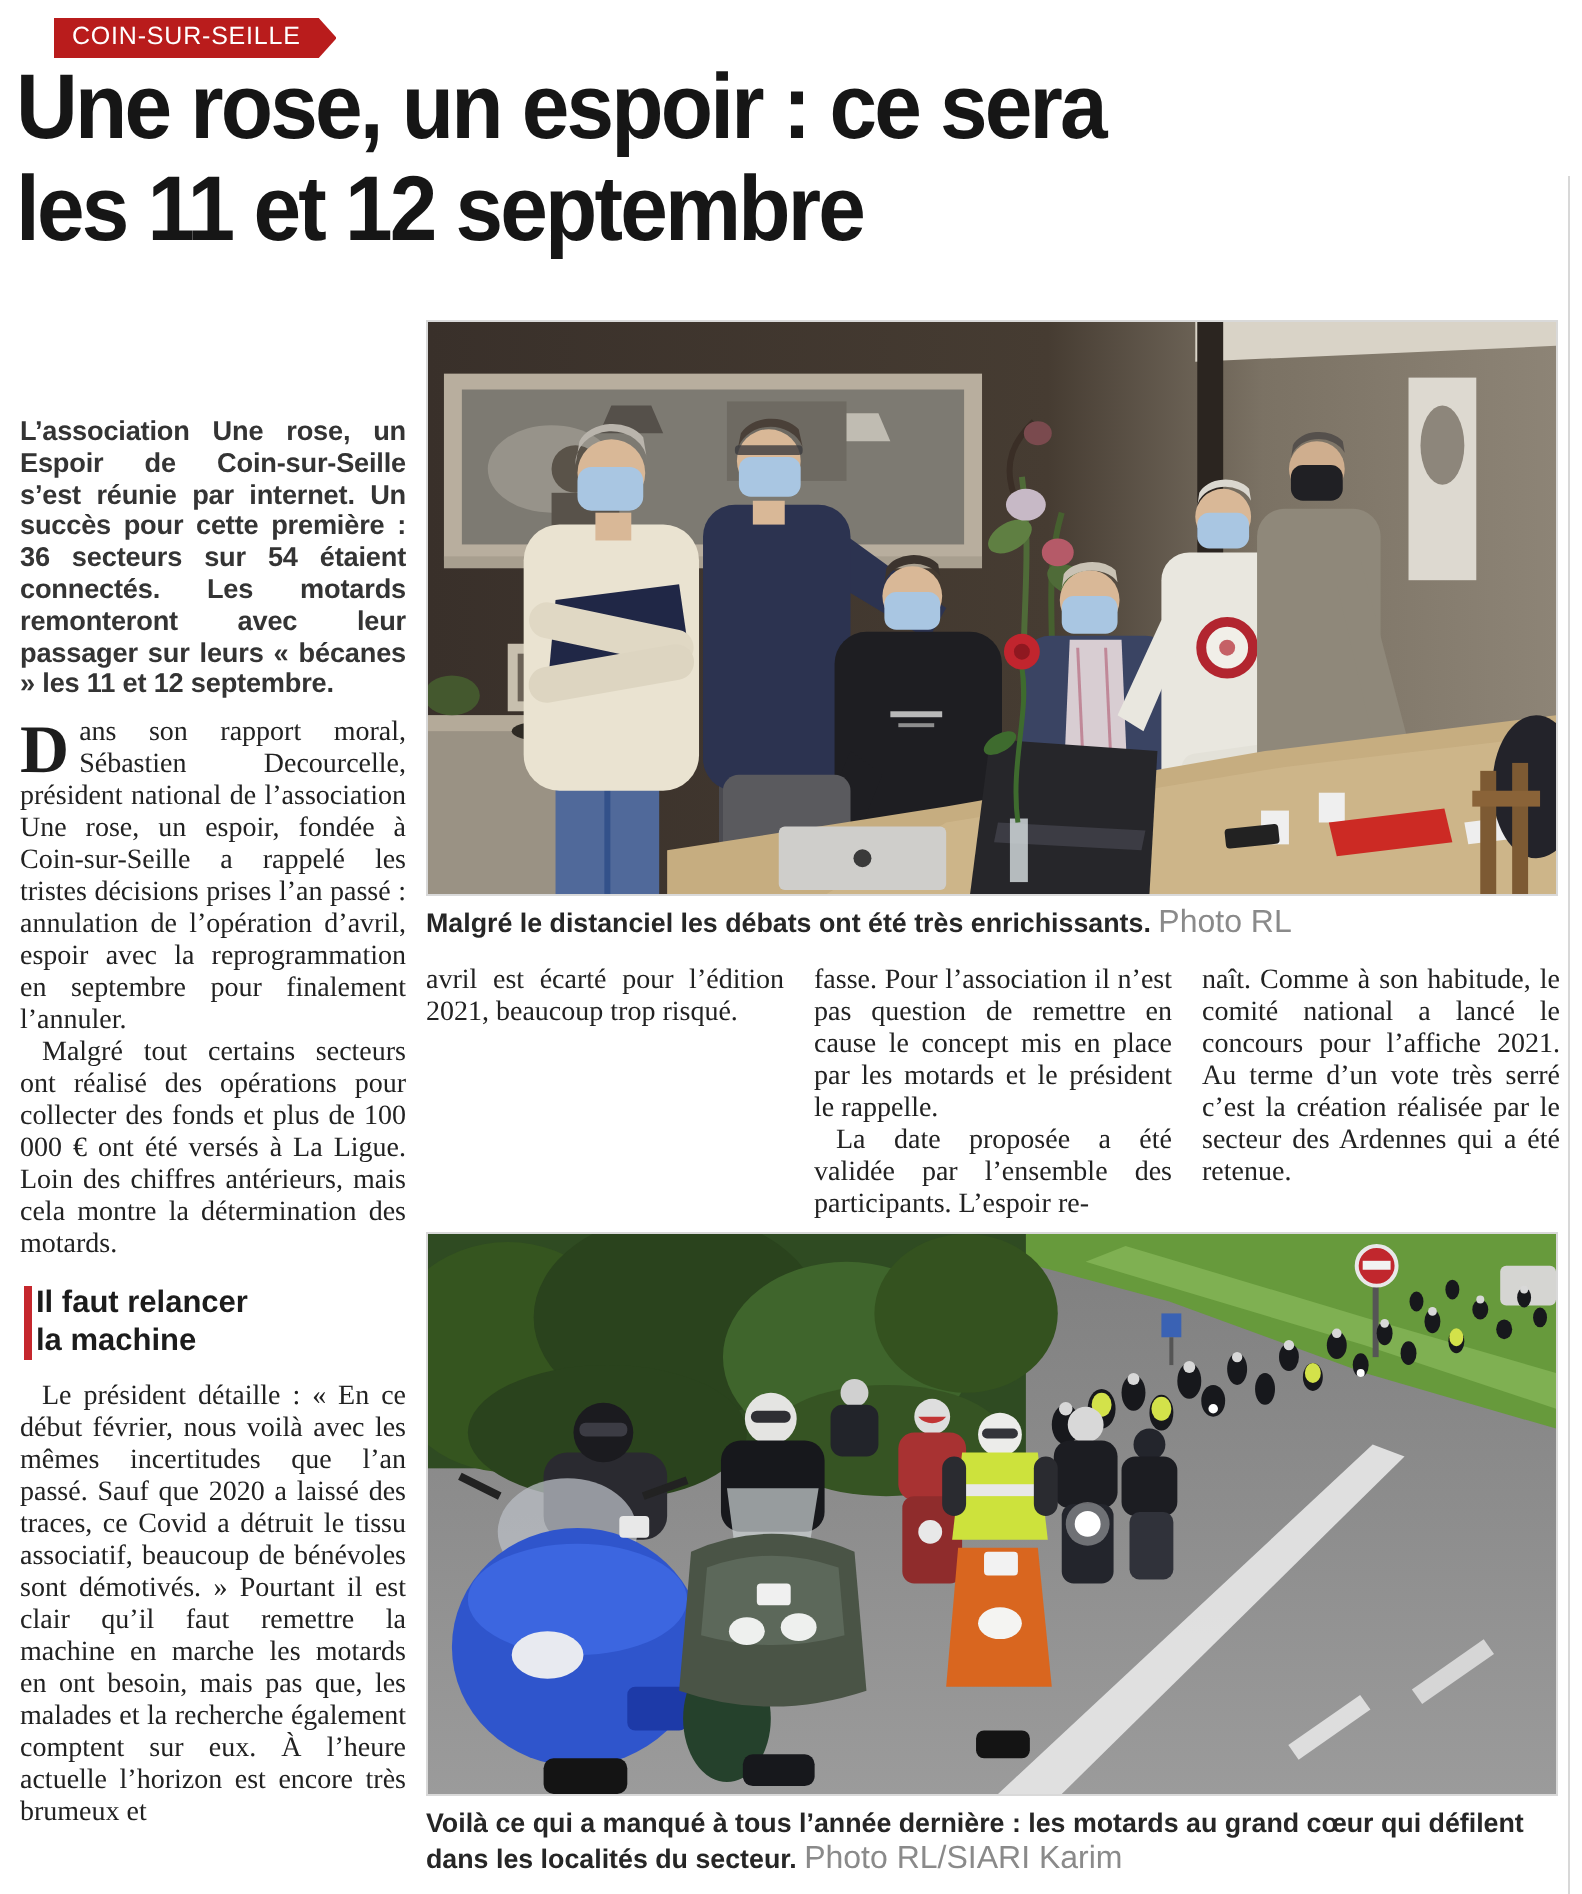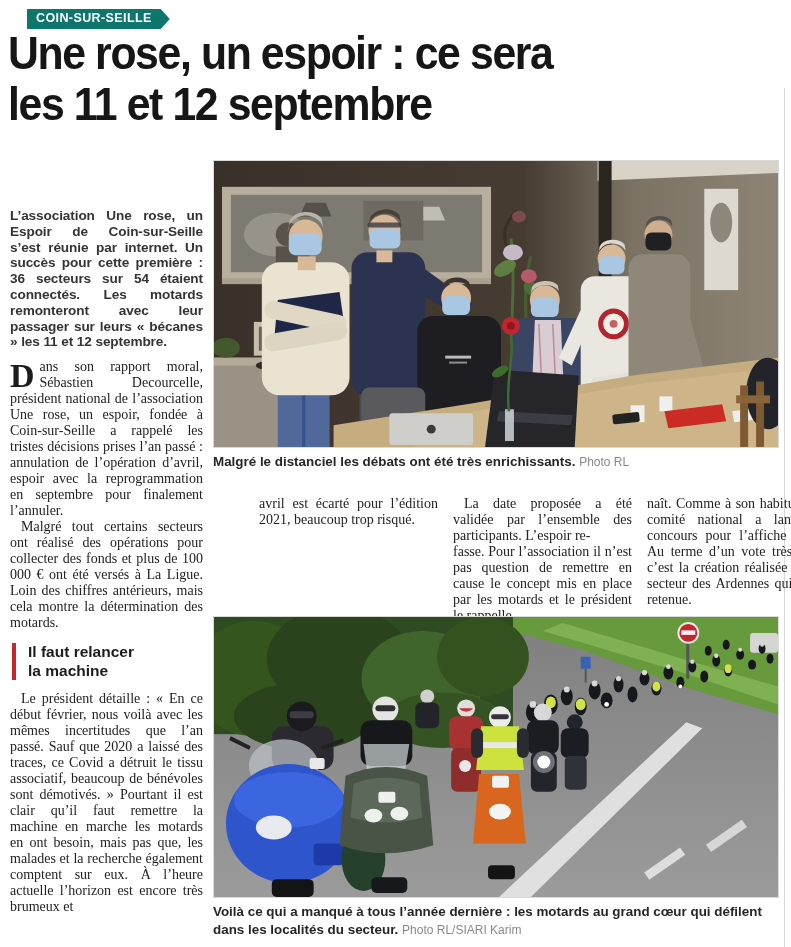--- a/index.html
+++ b/index.html
@@ -1,55 +1,55 @@
 <!DOCTYPE html>
 <html lang="fr"><head>
 <meta charset="utf-8">
 <style>
   html,body{margin:0;padding:0;background:#fff;}
   .page{position:relative;width:791px;height:947px;background:#ffffff;overflow:hidden;
         font-family:"Liberation Sans",sans-serif;}
   
-  .kicker{position:absolute;left:27px;top:9px;background:#0f766e;color:#fff;
-          font-weight:bold;font-size:12.5px;letter-spacing:.4px;line-height:17px;
+  .kicker{position:absolute;left:27px;top:9px;background:#b91c1c;color:#fff;
+          font-weight:normal;font-size:12.5px;letter-spacing:.4px;line-height:17px;
           padding:1px 18px 2px 9px;
           clip-path:polygon(0 0,calc(100% - 9px) 0,100% 50%,calc(100% - 9px) 100%,0 100%);}
   
   .headline{position:absolute;left:8px;top:28px;width:830px;color:#161616;
             font-weight:bold;font-size:46px;line-height:51px;letter-spacing:-1.5px;
             transform:scaleX(.93);transform-origin:left top;}
   .headline span{display:block;}
   
   .vrule{position:absolute;left:784px;top:88px;width:1px;height:859px;background:#d8d8d8;}
   
   .col1{position:absolute;left:10px;top:160px;width:193px;margin-top:48px;}
   .lead{margin:0 0 9px 0;font-weight:bold;font-size:13.6px;line-height:15.8px;
         color:#343434;text-align:justify;letter-spacing:-.1px;}
   .body{margin:0;font-family:"Liberation Serif",serif;font-size:14px;line-height:16px;
         color:#222;text-align:justify;}
   .body.indent{text-indent:11px;}
   .dropcap{float:left;font-family:"Liberation Serif",serif;font-weight:bold;
            font-size:34px;line-height:29px;padding:2px 5px 0 0;color:#1d1d1d;}
-  .subhead{display:flex;gap:12px;margin:12px 0 11px 2px;align-items:stretch;}
+  .subhead{display:flex;gap:2px;margin:12px 0 11px 2px;align-items:stretch;}
   .subhead .bar{width:4px;background:#c5272d;}
   .subhead .sh-text{font-weight:bold;font-size:15.5px;line-height:18.5px;color:#1c1c1c;}
   .subhead .sh-text span{display:block;}
   
   .photo{position:absolute;left:213px;width:566px;border:1px solid #d9d9d9;box-sizing:border-box;}
   .photo svg{display:block;width:100%;height:100%;}
   #photo1{top:160px;height:288px;}
   #photo2{top:616px;height:282px;}
   .caption{position:absolute;left:213px;width:568px;font-size:13.4px;line-height:18px;
            color:#262626;}
   .caption b{font-weight:bold;margin-top:41px;}
-  .caption .credit{font-weight:normal;font-size:12px;color:#8a8a8a;}
+  .caption .credit{font-weight:normal;font-size:16px;color:#8a8a8a;}
   #cap1{top:453px;}
   #cap2{top:903px;}
   
-  .colN{position:absolute;top:496px;width:179px;margin-left:46px;}
+  .colN{position:absolute;top:483px;width:179px;}
   #colA{left:213px;} #colB{left:407px;} #colC{left:601px;}
 </style>
 </head>
 <body>
 
 <div class="page">
 
   <div class="kicker">COIN-SUR-SEILLE</div>
 
   <h1 class="headline" style="margin:0">
@@ -199,22 +199,22 @@
 
   <figcaption class="caption" id="cap1">
     <b>Malgré le distanciel les débats ont été très enrichissants.</b>
     <span class="credit">Photo RL</span>
   </figcaption>
 
   <div class="colN" id="colA">
     <p class="body">avril est écarté pour l’édition 2021, beaucoup trop risqué.</p>
   </div>
   <div class="colN" id="colB">
+    <p class="body">fasse. Pour l’association il n’est pas question de remettre en cause le concept mis en place par les motards et le président le rappelle.</p>
     <p class="body indent">La date proposée a été validée par l’ensemble des participants. L’espoir re-</p>
-    <p class="body">fasse. Pour l’association il n’est pas question de remettre en cause le concept mis en place par les motards et le président le rappelle.</p>
   </div>
   <div class="colN" id="colC">
     <p class="body">naît. Comme à son habitude, le comité national a lancé le concours pour l’affiche 2021. Au terme d’un vote très serré c’est la création réalisée par le secteur des Ardennes qui a été retenue.</p>
   </div>
 
   <figure class="photo" id="photo2" style="margin:0">
     <svg viewBox="0 0 566 282" preserveAspectRatio="none">
       <defs>
         <linearGradient id="road" x1="0" y1="0" x2="0" y2="1">
           <stop offset="0" stop-color="#7f7f7f"></stop>

